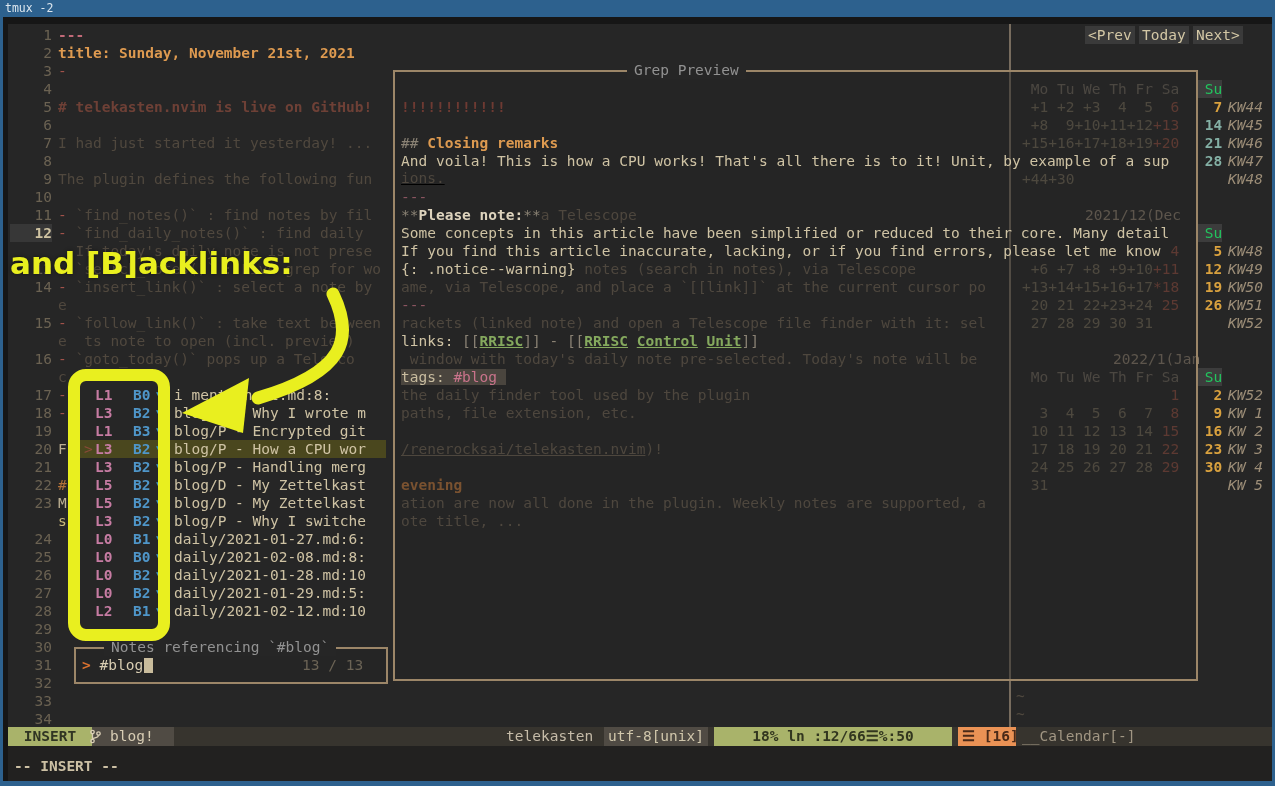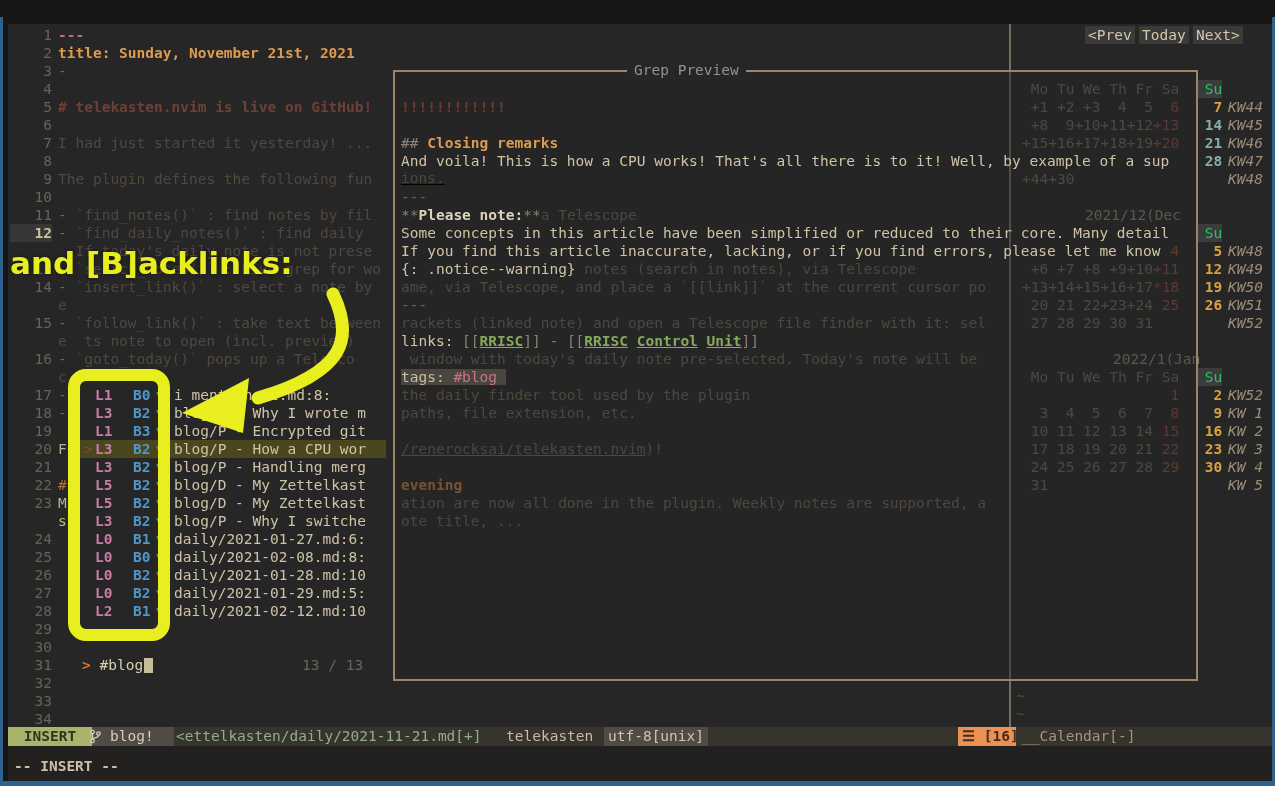--- a/index.html
+++ b/index.html
@@ -84,20 +84,23 @@
     font-family:"DejaVu Sans","Liberation Sans",sans-serif;font-weight:800;font-size:31px;line-height:38px;
     text-shadow:0 0 4px rgba(0,0,0,.45);}
   .ann-box{position:absolute;left:68px;top:369px;width:102px;height:272px;border:12px solid var(--yellow);
     border-radius:18px;box-sizing:border-box;z-index:49;}
   .ann-svg{position:absolute;left:0;top:0;z-index:50;pointer-events:none;}
 </style>
 </head>
 <body>
 
 <div class="screen">
+  <div class="tmux-bar">
+    <span>tmux -2</span>
+  </div>
   <div class="edge" style="left:0;top:17px;width:3px;height:769px;"></div>
   <div class="edge" style="right:0;top:17px;width:3px;height:769px;"></div>
   <div class="edge" style="left:0;top:781px;width:1275px;height:5px;"></div>
 
   <div class="editor-bg"></div>
   <div id="gutter">
       <div class="gnum" style="top: 26px;">1</div>
       <div class="gnum" style="top: 44px;">2</div>
       <div class="gnum" style="top: 62px;">3</div>
       <div class="gnum" style="top: 80px;">4</div>
@@ -292,31 +295,34 @@
       <div class="row" style="left: 76px; top: 476px; width: 310px;"><span class="res-l" style="position: absolute; left: 19px;">L5</span><span class="res-b" style="position: absolute; left: 57px;">B2</span><span class="res-icon" style="position: absolute; left: 80px;">▼</span><span class="res-text" style="position: absolute; left: 98px; width: 212px; overflow: hidden;">blog/D - My Zettelkast</span></div>
       <div class="row" style="left: 76px; top: 494px; width: 310px;"><span class="res-l" style="position: absolute; left: 19px;">L5</span><span class="res-b" style="position: absolute; left: 57px;">B2</span><span class="res-icon" style="position: absolute; left: 80px;">▼</span><span class="res-text" style="position: absolute; left: 98px; width: 212px; overflow: hidden;">blog/D - My Zettelkast</span></div>
       <div class="row" style="left: 76px; top: 512px; width: 310px;"><span class="res-l" style="position: absolute; left: 19px;">L3</span><span class="res-b" style="position: absolute; left: 57px;">B2</span><span class="res-icon" style="position: absolute; left: 80px;">▼</span><span class="res-text" style="position: absolute; left: 98px; width: 212px; overflow: hidden;">blog/P - Why I switche</span></div>
       <div class="row" style="left: 76px; top: 530px; width: 310px;"><span class="res-l" style="position: absolute; left: 19px;">L0</span><span class="res-b" style="position: absolute; left: 57px;">B1</span><span class="res-icon" style="position: absolute; left: 80px;">▼</span><span class="res-text" style="position: absolute; left: 98px; width: 212px; overflow: hidden;">daily/2021-01-27.md:6:</span></div>
       <div class="row" style="left: 76px; top: 548px; width: 310px;"><span class="res-l" style="position: absolute; left: 19px;">L0</span><span class="res-b" style="position: absolute; left: 57px;">B0</span><span class="res-icon" style="position: absolute; left: 80px;">▼</span><span class="res-text" style="position: absolute; left: 98px; width: 212px; overflow: hidden;">daily/2021-02-08.md:8:</span></div>
       <div class="row" style="left: 76px; top: 566px; width: 310px;"><span class="res-l" style="position: absolute; left: 19px;">L0</span><span class="res-b" style="position: absolute; left: 57px;">B2</span><span class="res-icon" style="position: absolute; left: 80px;">▼</span><span class="res-text" style="position: absolute; left: 98px; width: 212px; overflow: hidden;">daily/2021-01-28.md:10</span></div>
       <div class="row" style="left: 76px; top: 584px; width: 310px;"><span class="res-l" style="position: absolute; left: 19px;">L0</span><span class="res-b" style="position: absolute; left: 57px;">B2</span><span class="res-icon" style="position: absolute; left: 80px;">▼</span><span class="res-text" style="position: absolute; left: 98px; width: 212px; overflow: hidden;">daily/2021-01-29.md:5:</span></div>
       <div class="row" style="left: 76px; top: 602px; width: 310px;"><span class="res-l" style="position: absolute; left: 19px;">L2</span><span class="res-b" style="position: absolute; left: 57px;">B1</span><span class="res-icon" style="position: absolute; left: 80px;">▼</span><span class="res-text" style="position: absolute; left: 98px; width: 212px; overflow: hidden;">daily/2021-02-12.md:10</span></div>
     </div>
 
+  <div class="panel" style="left:74px;top:647px;width:314px;height:37px;">
+    <span class="panel-title" style="left:28px;">Notes referencing `#blog`</span>
+  </div>
   <div class="row" style="left:82px;top:656px;z-index:5;"><span class="prompt-symbol">&gt;</span><span class="prompt-query">&nbsp;</span><span class="prompt-query">#blog</span></div>
   <div class="cursor-block" style="left:144px;top:658px;z-index:6;"></div>
   <div class="row prompt-counter" style="left:302px;top:656px;z-index:5;">13 / 13</div>
 
   <div class="panel" style="left:393px;top:70px;width:805px;height:611px;">
     <span class="panel-title" style="left:232px;">Grep Preview</span>
   </div>
   <div id="grep-content">
       <div class="row" style="left: 401px; top: 98px;"><span class="s-excl">!!!!!!!!!!!!</span></div>
       <div class="row" style="left: 401px; top: 134px;"><span class="s-punct">## </span><span class="s-orangeb">Closing remarks</span></div>
-      <div class="row" style="left: 401px; top: 152px;"><span class="s-bright">And voila! This is how a CPU works! That's all there is to it! Well, by example of a sup</span></div>
+      <div class="row" style="left: 401px; top: 152px;"><span class="s-bright">And voila! This is how a CPU works! That's all there is to it! Unit, by example of a sup</span></div>
       <div class="row" style="left: 401px; top: 169px; text-decoration: underline;"><span class="s-gdim">ions.</span></div>
       <div class="row" style="left: 401px; top: 188px;"><span class="s-pinkdim">---</span></div>
       <div class="row" style="left: 401px; top: 206px;"><span class="s-punct">**</span><span class="s-whiteb">Please note:</span><span class="s-punct">**</span><span class="s-gdim">a Telescope</span></div>
       <div class="row" style="left: 401px; top: 224px;"><span class="s-bright">Some concepts in this article have been simplified or reduced to their core. Many detail</span></div>
       <div class="row" style="left: 401px; top: 242px;"><span class="s-bright">If you find this article inaccurate, lacking, or if you find errors, please let me know</span></div>
       <div class="row" style="left: 401px; top: 260px;"><span class="s-bright">{: .notice--warning}</span><span class="s-gdim"> notes (search in notes), via Telescope</span></div>
       <div class="row" style="left: 401px; top: 278px;"><span class="s-gdim">ame, via Telescope, and place a `[[link]]` at the current cursor po</span></div>
       <div class="row" style="left: 401px; top: 296px;"><span class="s-pinkdim">---</span></div>
       <div class="row" style="left: 401px; top: 314px;"><span class="s-gdim">rackets (linked note) and open a Telescope file finder with it: sel</span></div>
       <div class="row" style="left: 401px; top: 332px;"><span class="s-bright">links: </span><span class="s-punct">[[</span><span class="s-link">RRISC</span><span class="s-punct">]] - [[</span><span class="s-link">RRISC</span><span class="s-bright"> </span><span class="s-link">Control</span><span class="s-bright"> </span><span class="s-link">Unit</span><span class="s-punct">]]</span></div>
@@ -329,23 +335,23 @@
       <div class="row" style="left: 401px; top: 494px;"><span class="s-gdim">ation are now all done in the plugin. Weekly notes are supported, a</span></div>
       <div class="row" style="left: 401px; top: 512px;"><span class="s-gdim">ote title, ...</span></div>
     </div>
 
   <div class="tilde" style="left:1016px;top:687px;">~</div>
   <div class="tilde" style="left:1016px;top:705px;">~</div>
 
   <div class="statusline">
     <span class="seg-mode">INSERT</span>
     <span class="seg-branch">blog!</span>
-    <span class="seg-file">&lt;ettelkasten/daily/2021-11-21.md[+]</span>
     <span class="seg-plugin">telekasten</span>
     <span class="seg-enc">utf-8[unix]</span>
+    <span class="seg-pos">18% ln :12/66☰%:50</span>
     <span class="seg-trail">☰ [16]tra…</span>
     <span class="seg-cal">__Calendar[-]</span>
   </div>
   <svg class="branch-icon" width="11" height="15" viewBox="0 0 11 15">
     <g stroke="#d8cdb4" stroke-width="1.3" fill="none">
       <circle cx="2.5" cy="3" r="1.7"></circle>
         <circle cx="2.5" cy="12" r="1.7"></circle>
         <circle cx="8.5" cy="4.5" r="1.7"></circle>
       <path d="M2.5 4.7 v5.6 M8.5 6.2 c0 3.2 -6 2.2 -6 4.1"></path>
     </g>

